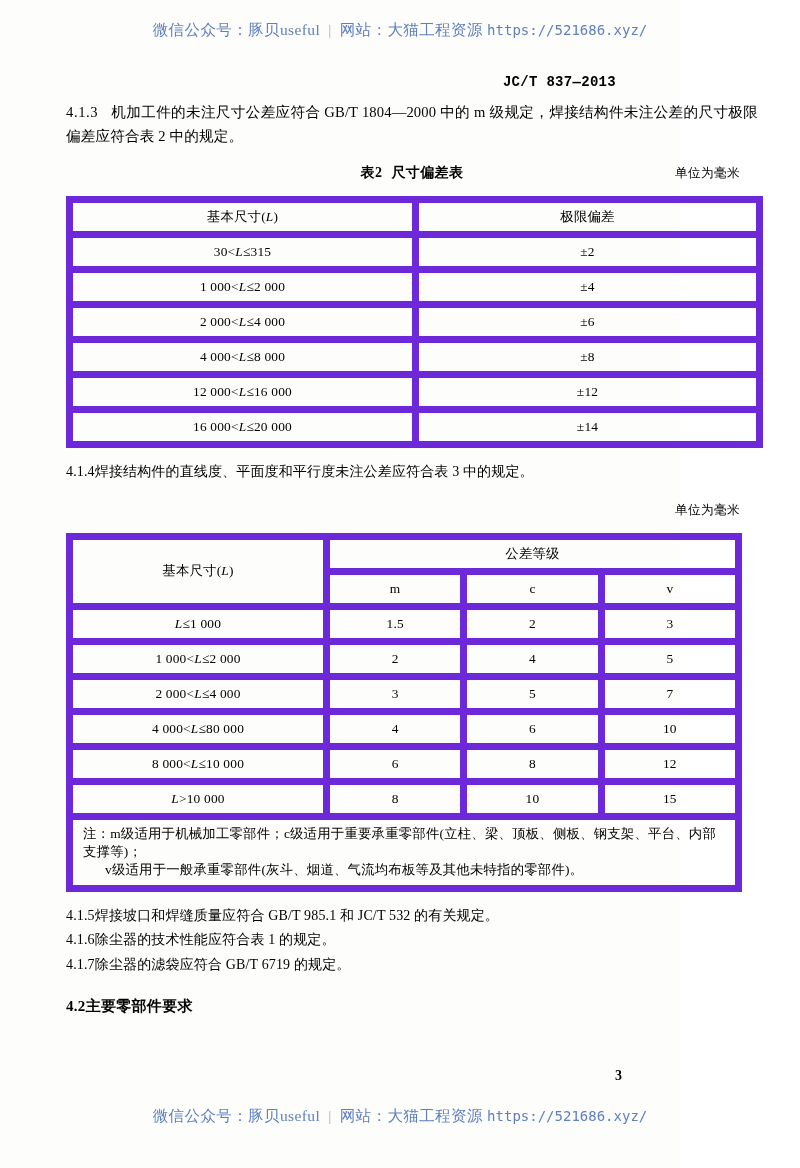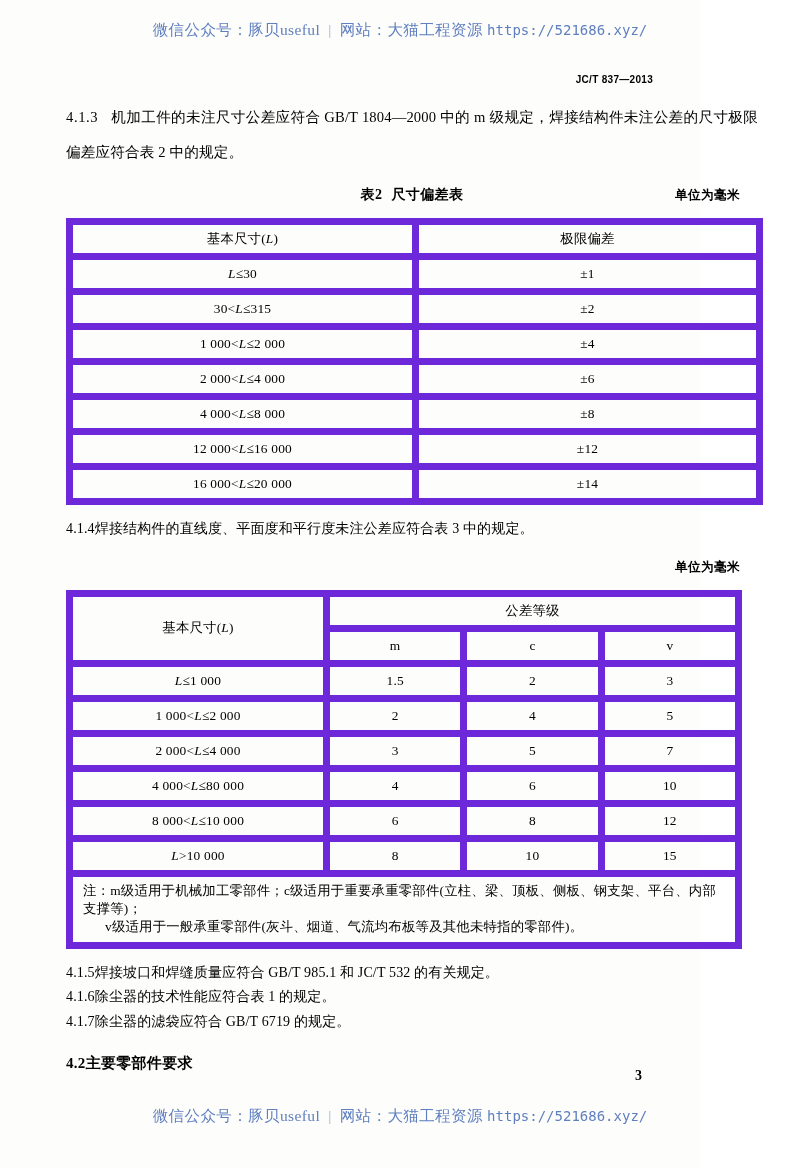--- a/index.html
+++ b/index.html
@@ -15,21 +15,20 @@
     color: #000000;
     overflow: hidden;
   }
 
   .page {
     position: absolute;
     left: 0; top: 0;
     width: 680px;
     height: 1168px;
     background: #fdfdfc;
-    padding-left: 20px;
   }
 
   
   .wm {
     position: absolute;
     left: 0;
     width: 800px;
     text-align: center;
     color: #5f7fbf;
     font-size: 15.5px;
@@ -47,39 +46,39 @@
   }
   .wm .url {
     font-family: "DejaVu Sans Mono", "Liberation Mono", monospace;
     font-size: 14px;
     letter-spacing: 0px;
   }
 
   
   .std-no {
     position: absolute;
-    right: 47px;
+    right: 64px;
     top: 74px;
     font-weight: bold;
-    font-size: 10px;
+    font-size: 14px;
     letter-spacing: 0.3px;
-    font-family: Liberation Sans, sans-serif;
+    font-family: Liberation Mono, monospace;
   }
 
   
   .content {
     position: absolute;
     left: 66px;
     top: 100px;
     width: 692px;
   }
 
   .para {
     font-size: 14.6px;
-    line-height: 35px;
+    line-height: 24px;
     text-align: justify;
     margin: 0;
     letter-spacing: 0.15px;
   }
   .para .num {
     letter-spacing: 0.6px;
   }
   .para .gap { display: inline-block; width: 13px; }
 
   .clause-line {
@@ -109,21 +108,21 @@
     font-weight: bold;
     font-size: 14px;
     letter-spacing: 0.4px;
   }
   .tbl-cap .capgap { display: inline-block; width: 9px; }
   .tbl-unit {
     position: absolute;
     right: 18px;
     top: 1px;
     font-size: 12.6px;
-    font-weight: bold;
+    font-weight: normal;
     letter-spacing: 0.4px;
   }
 
   
   table.doc {
     border-collapse: collapse;
     width: 676px;
     margin: 0;
     table-layout: fixed;
   }
@@ -199,24 +198,20 @@
 
     <div class="spacer-8"></div>
 
     <table class="doc outer t2">
       <tbody>
         <tr>
           <td class="k hdr">基本尺寸(<i class="mv">L</i>)</td>
           <td class="v hdr">极限偏差</td>
         </tr>
         <tr>
-          <td class="k"><i class="mv">L</i>≤30</td>
-          <td class="v">±1</td>
-        </tr>
-        <tr>
           <td class="k">30&lt;<i class="mv">L</i>≤315</td>
           <td class="v">±2</td>
         </tr>
         <tr>
           <td class="k">1 000&lt;<i class="mv">L</i>≤2 000</td>
           <td class="v">±4</td>
         </tr>
         <tr>
           <td class="k">2 000&lt;<i class="mv">L</i>≤4 000</td>
           <td class="v">±6</td>

